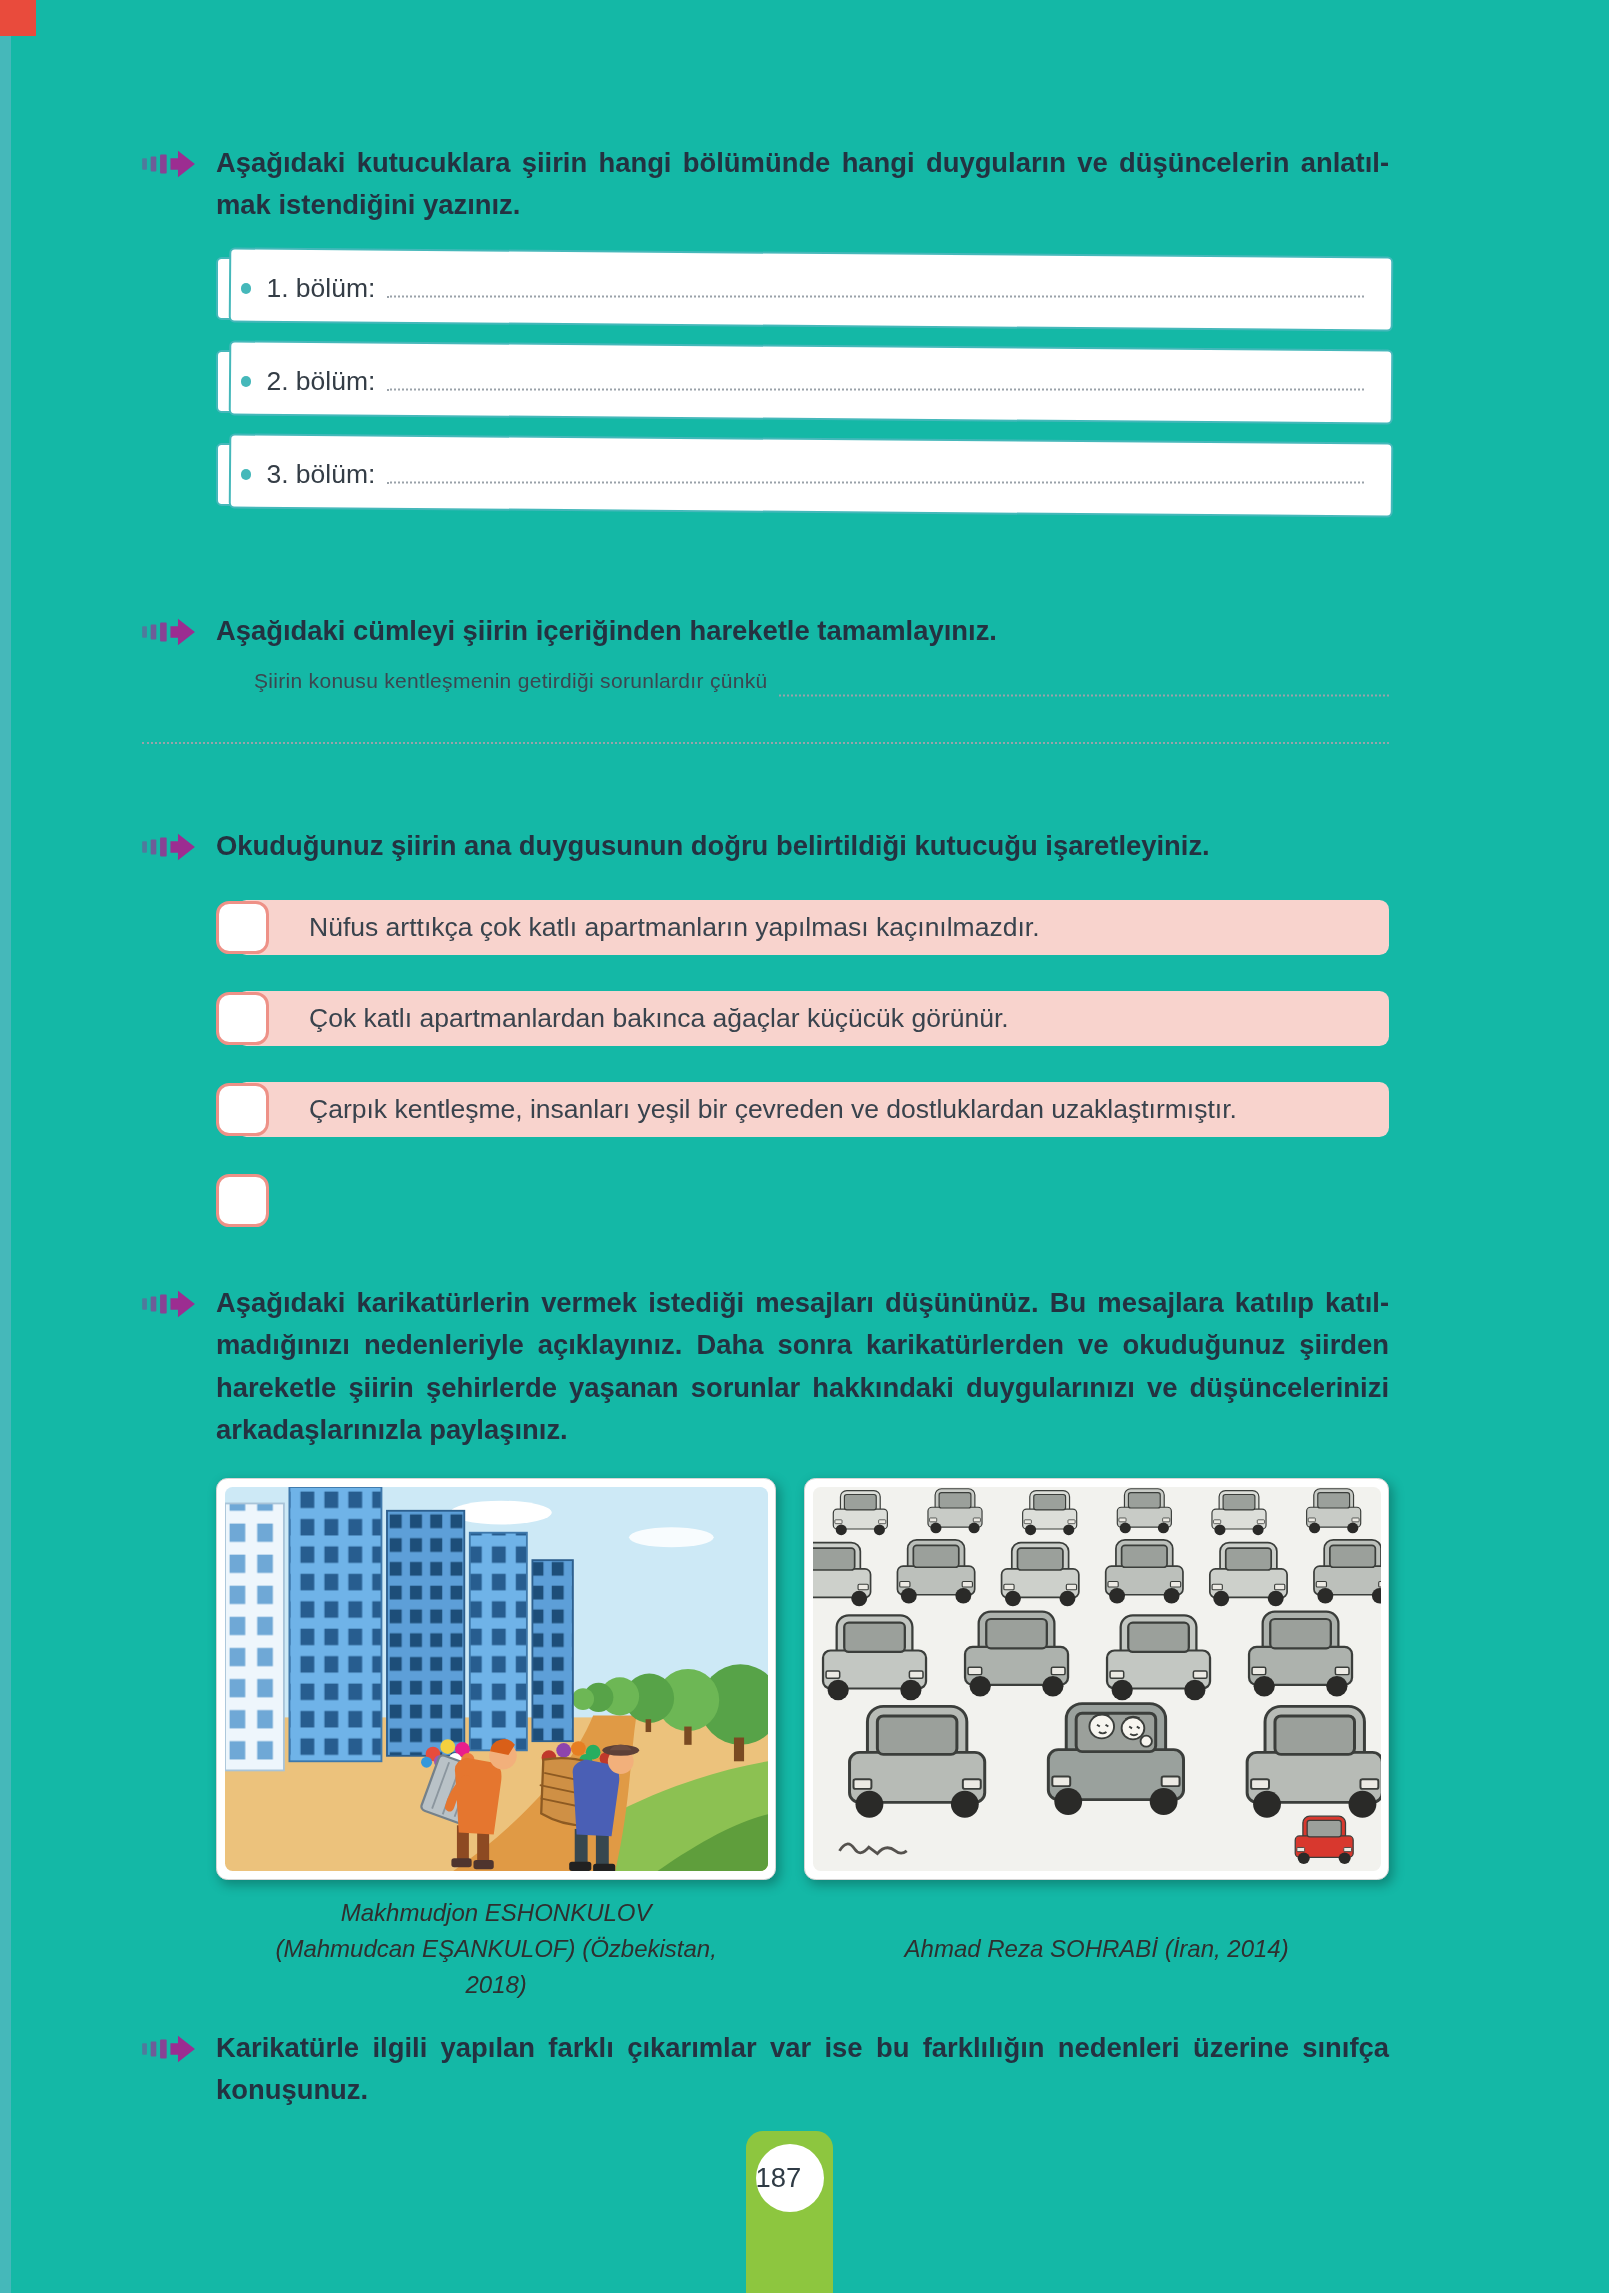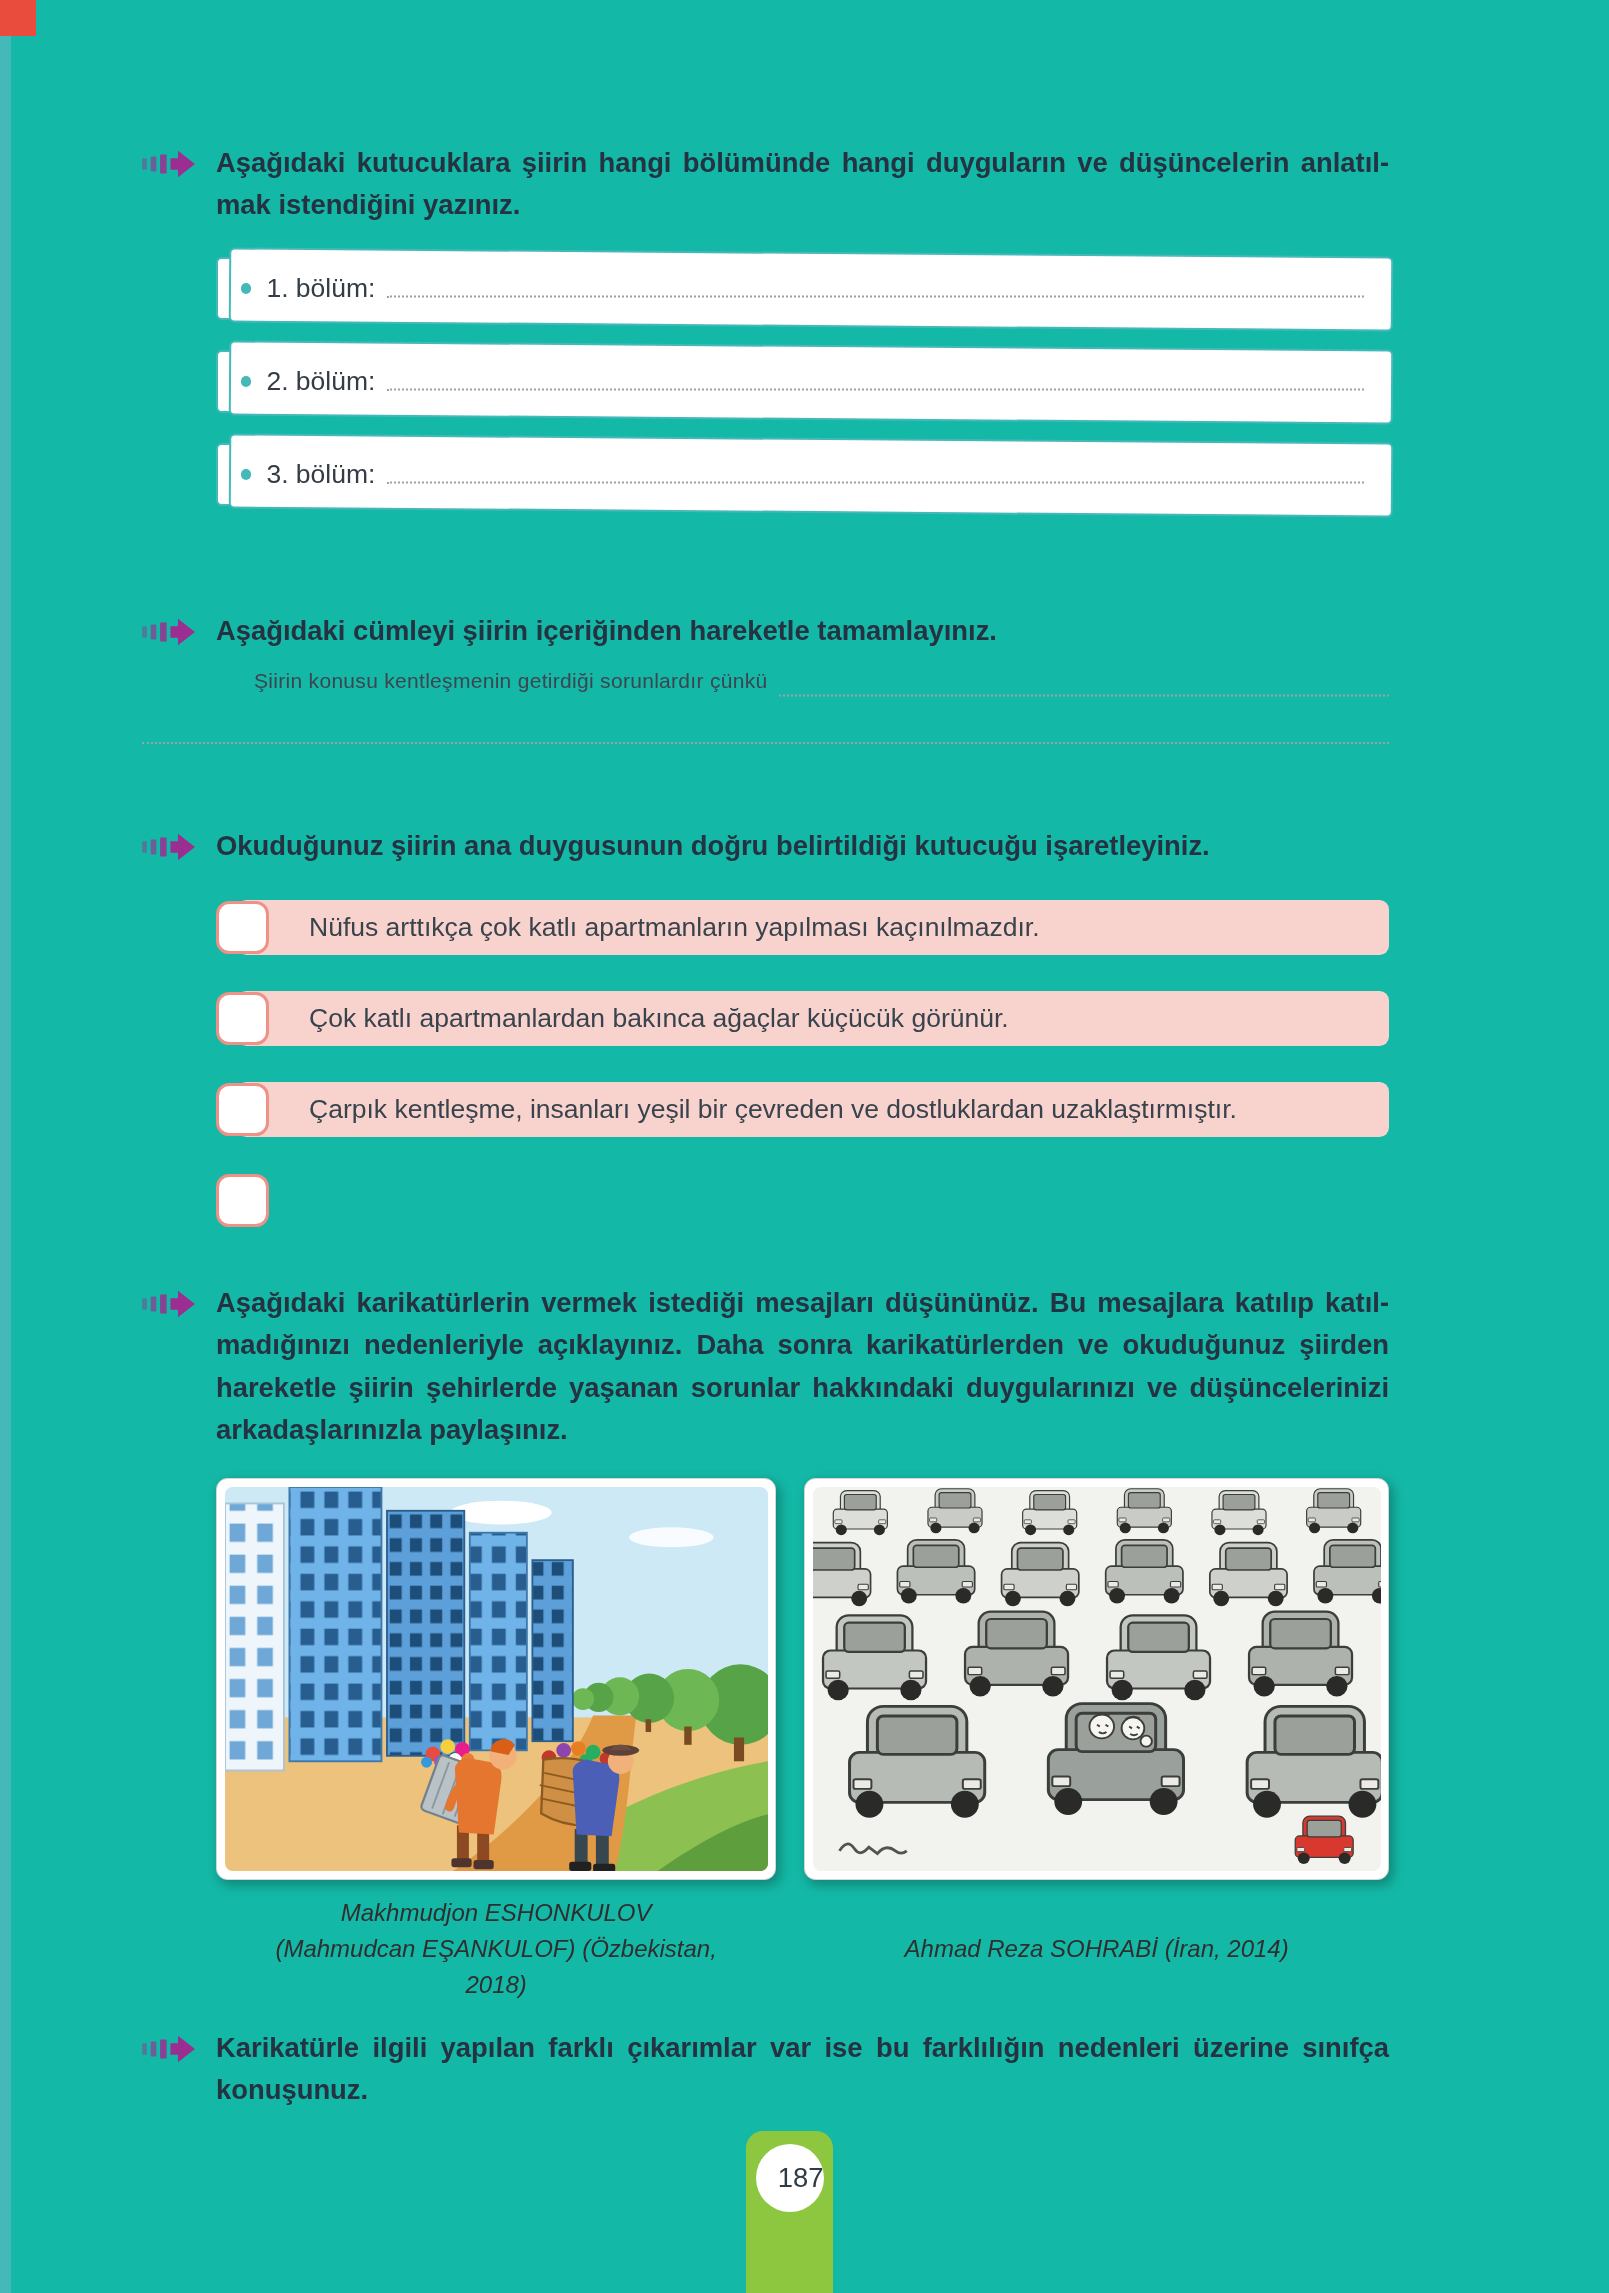--- a/index.html
+++ b/index.html
@@ -61,21 +61,21 @@
   .caption{margin:0;font-style:italic;font-size:24px;line-height:1.5;color:#2f2f2f;text-align:center;}
   .caption-left{width:562px;padding:0 55px;box-sizing:border-box;}
   .caption-right{width:587px;margin-left:28px;}
   
   .page-tab{
     position:absolute;left:746px;top:2131px;width:87px;height:163px;
     background:var(--green,#8dc63f);border-radius:17px 17px 0 0;
   }
   .page-circle{
     width:68px;height:68px;border-radius:50%;background:#fff;margin:13.2px auto 0;
-    display:flex;align-items:center;justify-content:flex-end;
+    display:flex;align-items:center;justify-content:flex-start;
   }
   .page-circle span{font-size:27.4px;color:#2f3b45;}
   svg{display:block;}
 </style>
 </head>
 <body>
 
 <div class="page">
   <div class="edge-strip"></div>
   <div class="corner-red"></div>

